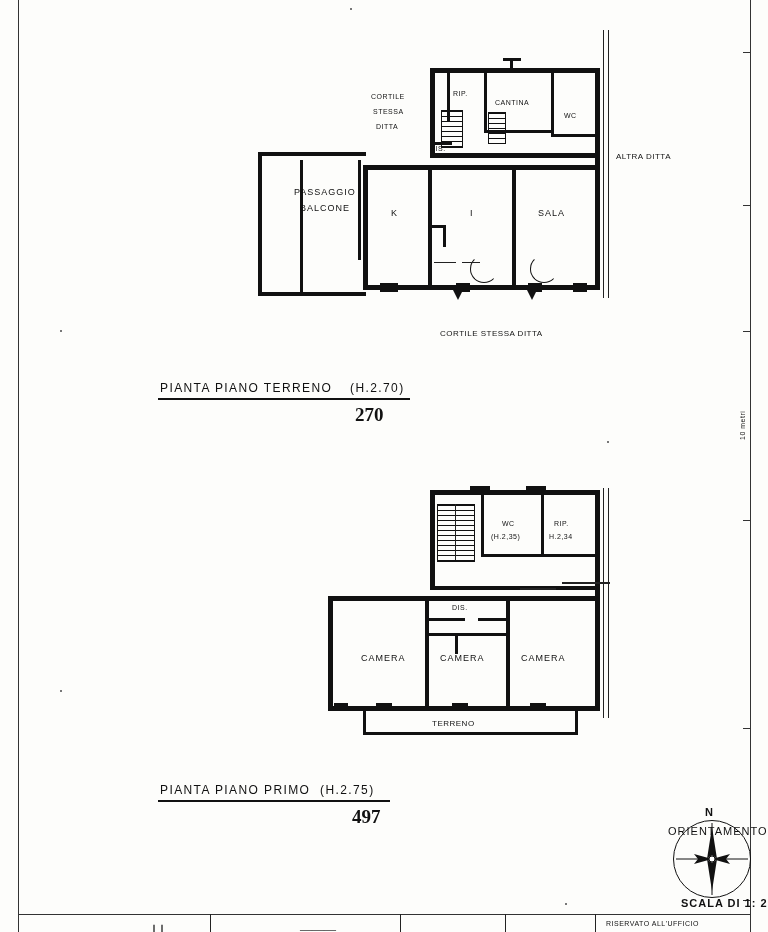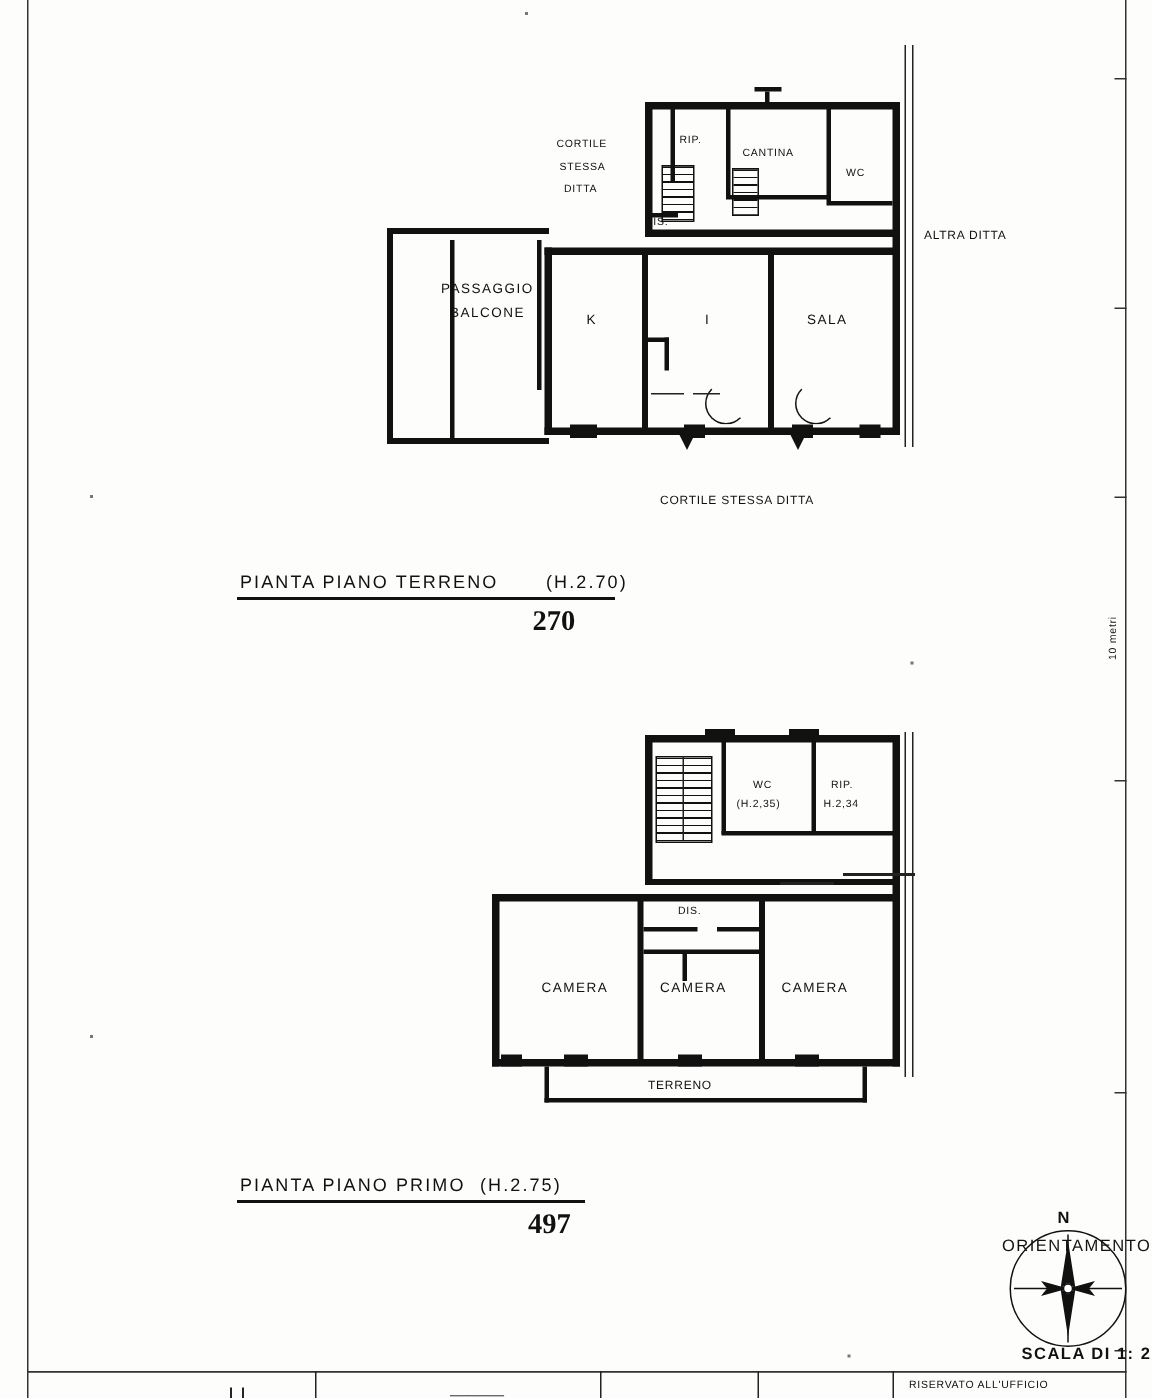--- a/index.html
+++ b/index.html
@@ -183,21 +183,21 @@
     <div class="lbl roomtxt" style="left:294px; top:187px;">PASSAGGIO</div>
     <div class="lbl roomtxt" style="left:300px; top:203px;">BALCONE</div>
     <div class="lbl roomtxt" style="left:391px; top:208px;">K</div>
     <div class="lbl roomtxt" style="left:470px; top:208px;">I</div>
     <div class="lbl roomtxt" style="left:538px; top:208px;">SALA</div>
 
     <div class="lbl smalltxt" style="left:440px; top:329px;">CORTILE  STESSA  DITTA</div>
   </div>
 
   <div class="lbl titletxt" style="left:160px; top:381px;">PIANTA  PIANO  TERRENO</div>
-  <div class="lbl titletxt" style="left:324px; top:381px;padding-left:40px;">(H.2.70)</div>
+  <div class="lbl titletxt" style="left:310px; top:381px;padding-left:40px;">(H.2.70)</div>
   <div class="underline" style="left:158px; top:398px; width:252px;"></div>
   <div class="hand handnum" style="left:355px; top:404px;">270</div>
 
   <div class="abs" style="left:0; top:470px; width:768px; height:290px;text-decoration:underline;">
 
     <div class="thinline" style="left:603px; top:18px; width:1px; height:230px;"></div>
     <div class="thinline" style="left:608px; top:18px; width:1px; height:230px;"></div>
 
     <div class="wall" style="left:430px; top:20px; width:170px; height:5px;"></div>
     <div class="wall" style="left:430px; top:20px; width:5px; height:100px;"></div>

